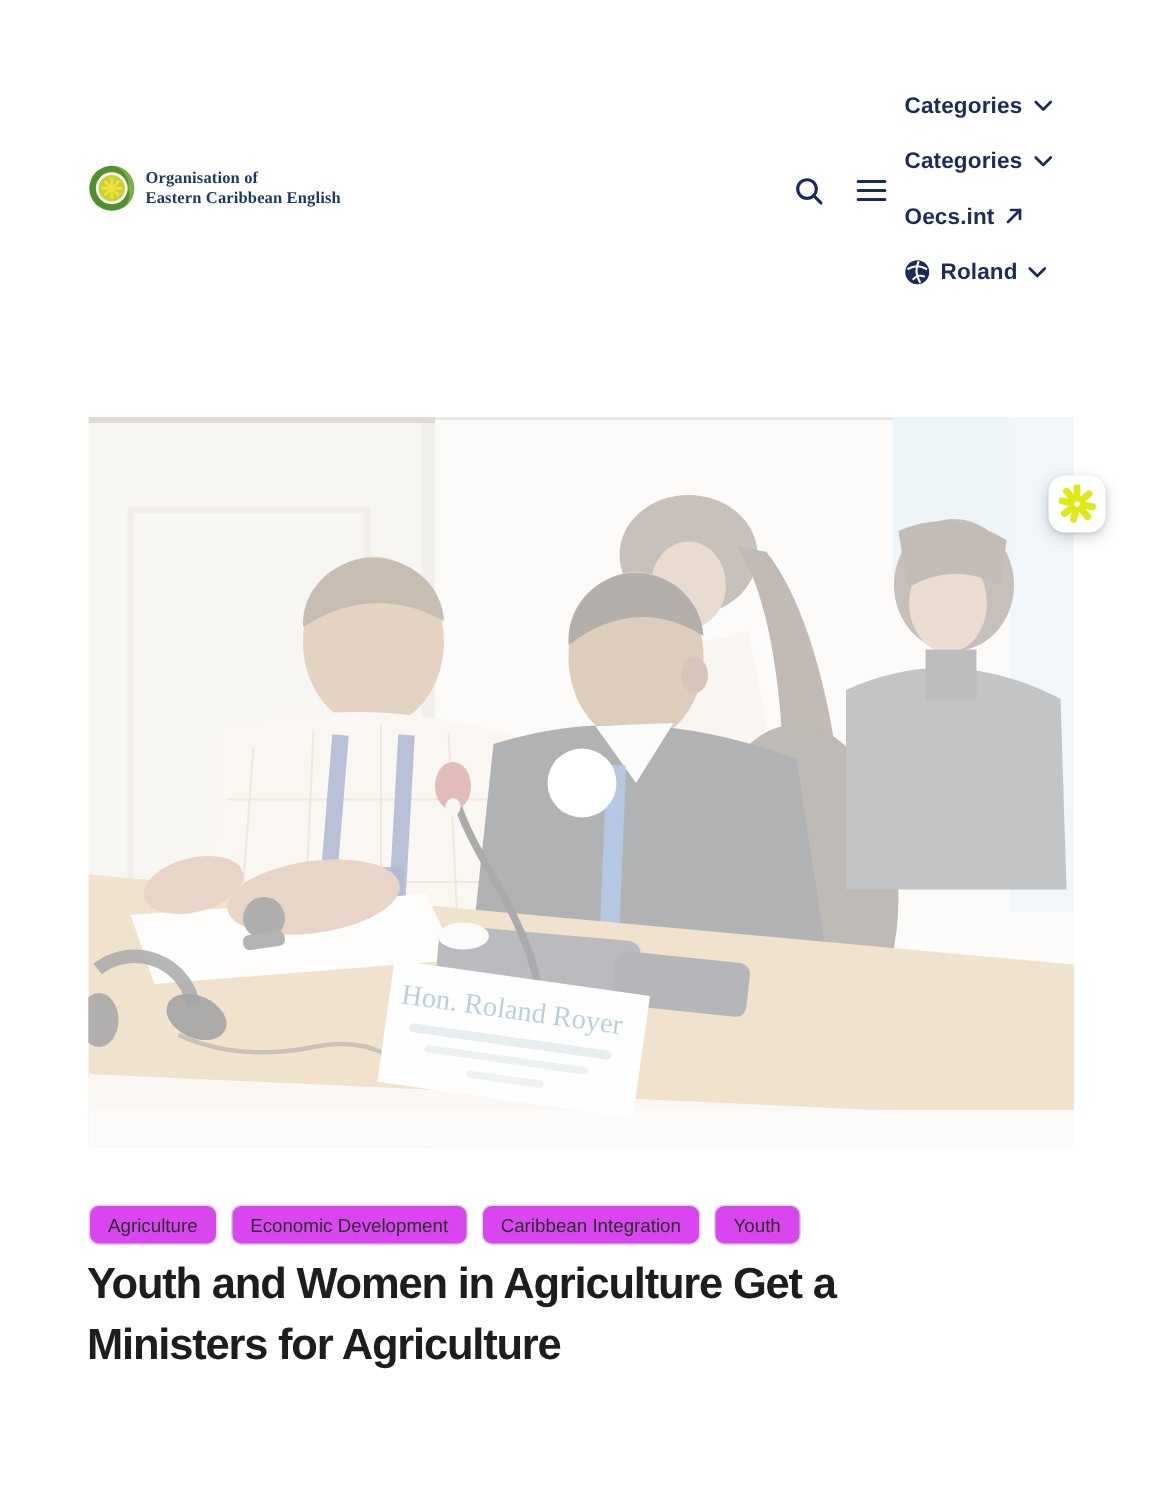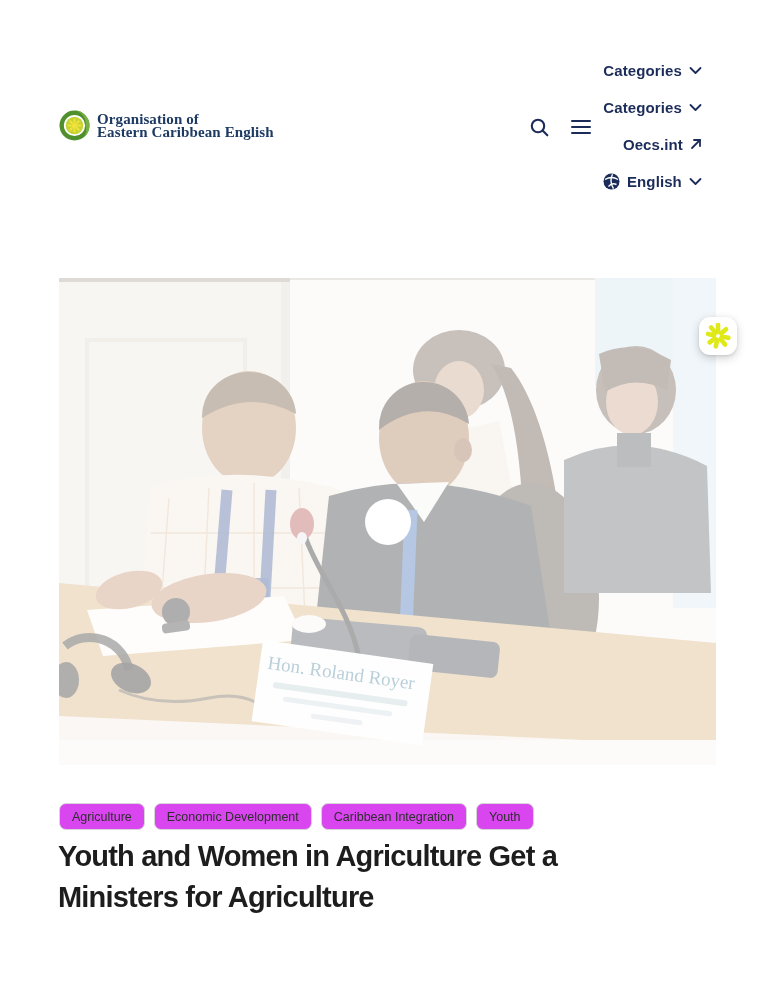--- a/index.html
+++ b/index.html
@@ -5,27 +5,27 @@
   * { margin:0; padding:0; box-sizing:border-box; }
   html,body { background:#ffffff; }
   .page {
     position:relative; width:773px; height:1000px; margin:0 auto;
     background:#ffffff; overflow:hidden;
     font-family:"Liberation Sans", sans-serif;
   }
   
   .logo { position:absolute; left:59px; top:110px; display:flex; align-items:center; gap:7px; }
   .logo-text { font-family:"Liberation Serif", serif; font-weight:bold; color:#1d3a63;
-    font-size:15px; line-height:12.5px; letter-spacing:.1px; }
+    font-size:11px; line-height:12.5px; letter-spacing:.1px; }
   .icon-btn { position:absolute; width:26px; height:26px; border:none; background:transparent;
     cursor:pointer; display:flex; align-items:center; justify-content:center; padding:0; }
   .search-btn { left:526px; top:114px; }
   .menu-btn { left:568px; top:114px; }
   .nav-col { position:absolute; left:603px; top:59px; display:flex; flex-direction:column;
-    gap:15px; align-items:flex-end; }
+    gap:15px; align-items:flex-start; }
   .nav-item { display:flex; align-items:center; gap:7px; height:22px; cursor:pointer;
     color:#1b2b5a; font-size:15px; font-weight:bold; letter-spacing:.1px; }
   .nav-item svg { display:block; }
   
   .hero { position:absolute; left:59px; top:278px; width:657px; height:487px; overflow:hidden; }
   .hero svg { display:block; }
   .a11y-btn { position:absolute; left:699px; top:317px; width:38px; height:38px;
     background:#ffffff; border:none; border-radius:11px; cursor:pointer;
     box-shadow:0 3px 10px rgba(0,0,0,.18), 0 1px 3px rgba(0,0,0,.10);
     display:flex; align-items:center; justify-content:center; z-index:5; }
@@ -109,21 +109,21 @@
         </svg>
       </div>
 
       <div class="nav-item">
         <svg width="17" height="17" viewBox="0 0 17 17">
           <circle cx="8.5" cy="8.5" r="8" fill="#1b2b5a"></circle>
           <path d="M2,6.5 Q8.5,2.5 15,6.5" fill="none" stroke="#ffffff" stroke-width="1.4"></path>
           <path d="M5.5,13.5 Q9,9.5 13.5,11.5" fill="none" stroke="#ffffff" stroke-width="1.4"></path>
           <path d="M9.5,1.2 Q6,8 10.5,15.6" fill="none" stroke="#ffffff" stroke-width="1.4"></path>
         </svg>
-        <span>English</span>
+        <span>Roland</span>
         <svg width="13" height="9" viewBox="0 0 13 9" fill="none" stroke="#1b2b5a" stroke-width="1.8" stroke-linecap="round" stroke-linejoin="round">
           <path d="M1.5,2 L6.5,7 L11.5,2"></path>
         </svg>
       </div>
 
     </nav>
   </header>
 
   <figure class="hero">
     <svg width="657" height="487" viewBox="0 0 657 487">

